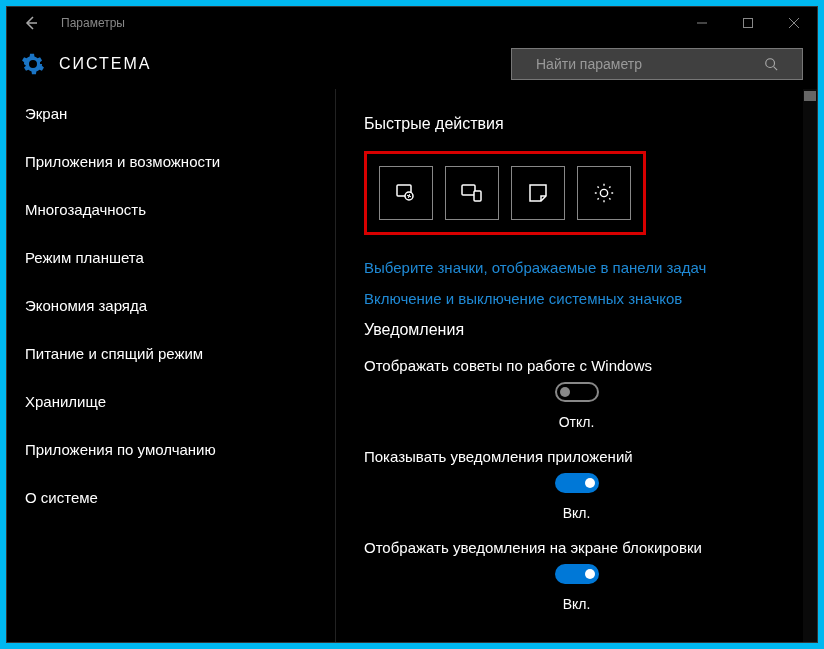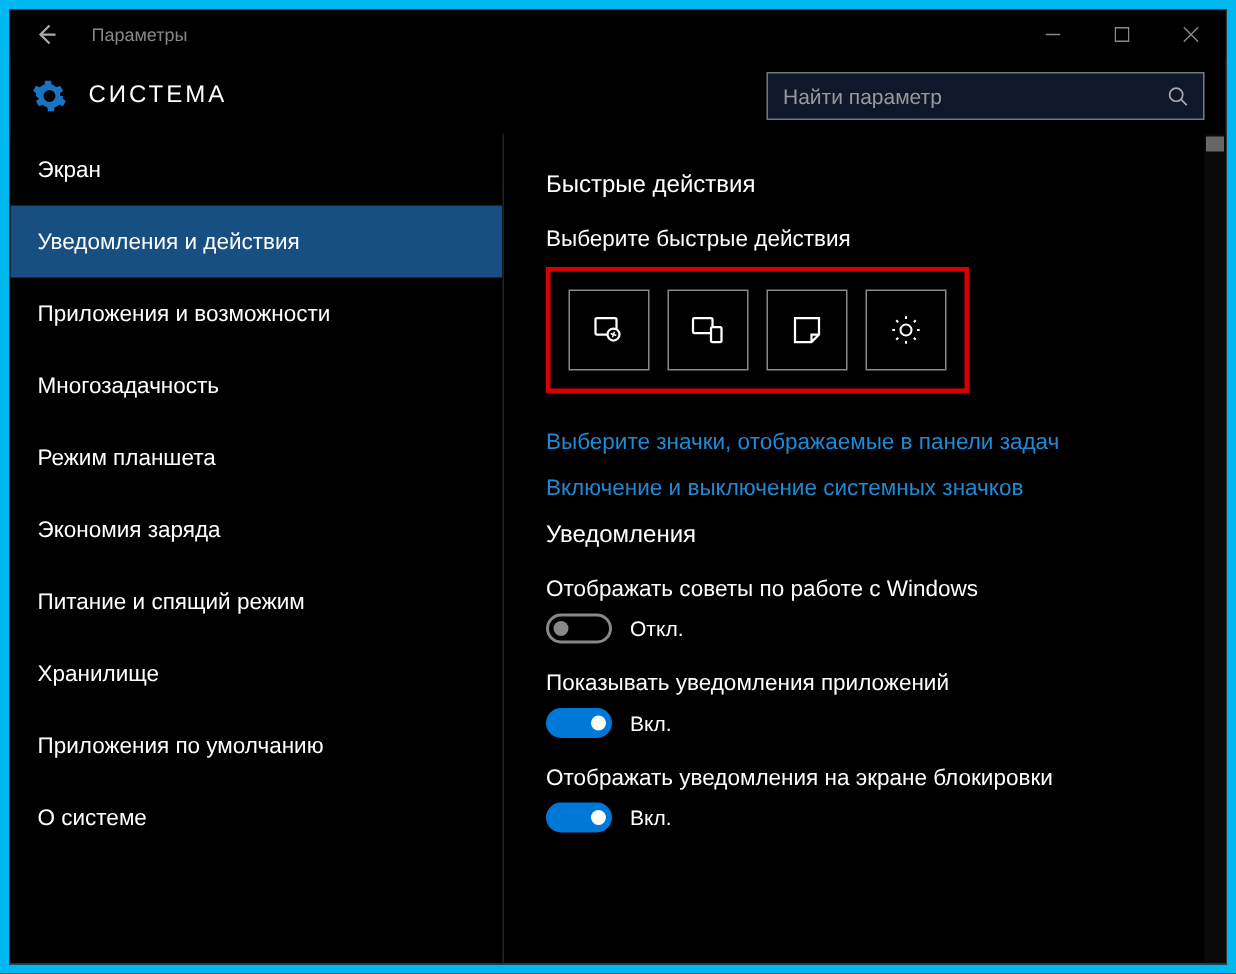--- a/index.html
+++ b/index.html
@@ -48,23 +48,23 @@
     color: #1a74c4;
     margin-right: 14px;
   }
   .header-title {
     color: #fff; font-size: 16px; letter-spacing: 2px; font-weight: 500; text-align: center;
   }
   .search-box {
     margin-left: auto;
     width: 292px; height: 32px;
     border: 1px solid #777;
-    background: #0f172a;
+    background: #404040;
     display: flex; align-items: center;
-    padding: 0 10px;
+    padding: 0 24px;
   }
   .search-input {
     flex: 1; background: transparent; border: none;
     color: #aaa; font-size: 14px; font-family: inherit;
     outline: none;
   }
   .search-input::placeholder { color: #999; }
   .search-icon { color: #aaa; }
   .body {
     display: flex; height: calc(100% - 82px);
@@ -118,21 +118,21 @@
   }
   .link {
     color: #1f8ad6; font-size: 15px;
     margin-bottom: 14px;
     display: block;
   }
   .toggle-row { margin-bottom: 18px; }
   .toggle-label {
     color: #fff; font-size: 15px; margin-bottom: 8px;
   }
-  .toggle-wrap { display: flex; align-items: center; gap: 12px; }
+  .toggle-wrap { display: flex; align-items: center; gap: 12px; flex-direction: column; }
   .toggle {
     width: 44px; height: 20px; border-radius: 10px;
     position: relative;
   }
   .toggle.off {
     border: 2px solid #888; background: transparent;
   }
   .toggle.off .knob {
     width: 10px; height: 10px; border-radius: 50%;
     background: #888;
@@ -192,23 +192,20 @@
           <path d="M11 11 L15 15" stroke="currentColor" stroke-width="1.3"></path>
         </svg>
     </div>
   </div>
 
   <div class="body">
     <div class="sidebar">
       <div class="side-item">
           <span>Экран</span>
         </div>
-      <div class="side-item active">
-          <span>Уведомления и действия</span>
-        </div>
       <div class="side-item">
           <span>Приложения и возможности</span>
         </div>
       <div class="side-item">
           <span>Многозадачность</span>
         </div>
       <div class="side-item">
           <span>Режим планшета</span>
         </div>
       <div class="side-item">
@@ -223,21 +220,20 @@
       <div class="side-item">
           <span>Приложения по умолчанию</span>
         </div>
       <div class="side-item">
           <span>О системе</span>
         </div>
     </div>
 
     <div class="content">
       <h2 class="section">Быстрые действия</h2>
-      <div class="sub-label">Выберите быстрые действия</div>
 
       <div class="qa-row">
         <div class="qa-tile">
           <svg width="24" height="24" viewBox="0 0 24 24">
               <rect x="3" y="4" width="14" height="11" rx="1" stroke="#fff" fill="none" stroke-width="1.5"></rect>
               <circle cx="15" cy="15" r="4" stroke="#fff" fill="#000" stroke-width="1.5"></circle>
               <path d="M15 13 v4 M13 15 h4" stroke="#fff" stroke-width="1" transform="rotate(20 15 15)"></path>
             </svg>
         </div>
         <div class="qa-tile">

